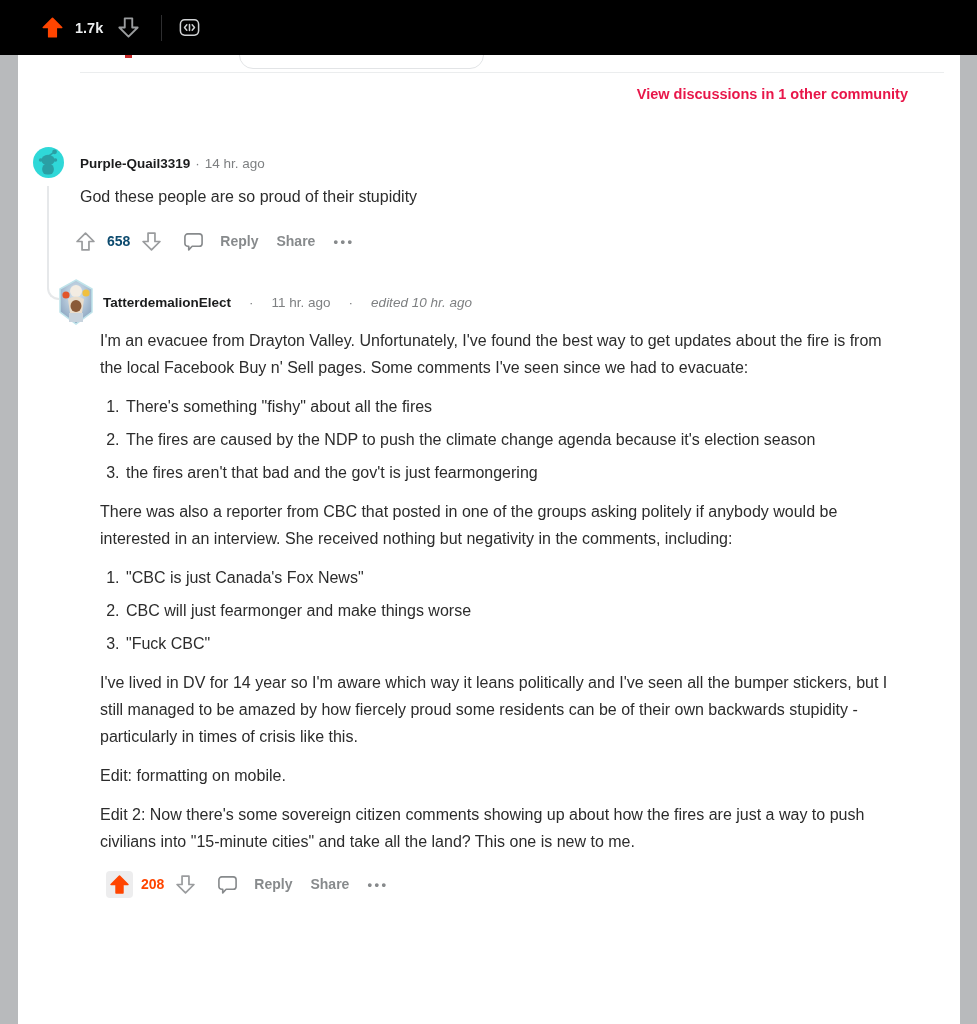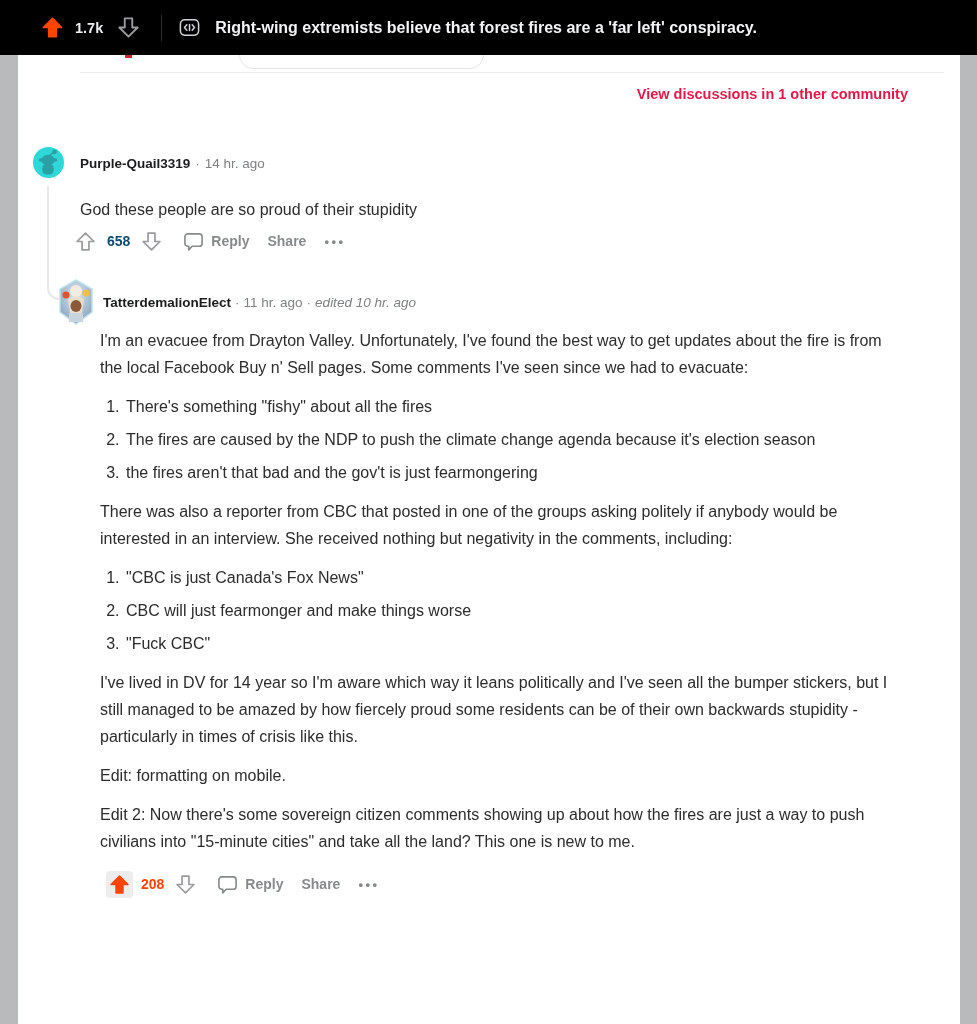--- a/index.html
+++ b/index.html
@@ -29,41 +29,41 @@
              background:#ebedee; }
 
   .other-link { position:absolute; top:31px; right:69px; font-size:14.5px;
                 font-weight:700; color:#e8174a; cursor:pointer; }
 
   
   .avatar1 { position:absolute; left:33px; top:92px; width:31px; height:31px; }
   .head1 { position:absolute; left:80px; top:101px; display:flex; align-items:baseline;
            gap:5px; font-size:13.5px; }
   .head2 { position:absolute; left:103px; top:240px; display:flex; align-items:baseline;
-           gap:4px; font-size:13.5px; }
+           gap:18px; font-size:13.5px; }
   .author { font-weight:700; color:#1b1c1d; cursor:pointer; }
   .meta { color:#7e8082; }
   .edited { color:#7e8082; font-style:italic; }
 
   .threadline { position:absolute; left:47px; top:131px; width:12px; height:114px;
                 border-left:2px solid #e6e8ea; border-bottom:2px solid #e6e8ea;
                 border-bottom-left-radius:12px; }
 
-  .body1 { position:absolute; left:80px; top:146px; font-size:16px; color:#2c2c2c; }
+  .body1 { position:absolute; left:80px; top:133px; font-size:16px; color:#2c2c2c; }
 
   .actions { display:flex; align-items:center; height:30px; }
   .actions-1 { position:absolute; left:72px; top:171px; }
   .vote-icon { width:23px; height:23px; display:block; }
   .vote-btn { display:flex; align-items:center; justify-content:center; padding:2px;
               border-radius:4px; cursor:pointer; }
   .vote-btn.voted { background:#ededee; }
   .down { transform:rotate(180deg); }
   .score { font-weight:700; font-size:14px; color:#0c4a6e; margin:0 8px; }
   .score.orange { color:#ff4500; }
-  .act { display:flex; align-items:center; gap:7px; font-weight:700; font-size:14px;
+  .act { display:flex; align-items:center; gap:16px; font-weight:700; font-size:14px;
          color:#878a8c; margin-left:18px; cursor:pointer; }
   .bubble { width:21px; height:21px; display:block; }
   .more { margin-left:18px; color:#878a8c; font-weight:700; font-size:13px;
           letter-spacing:2.5px; cursor:pointer; }
 
   .avatar2 { position:absolute; left:56px; top:224px; width:40px; height:46px; }
 
   
   .body2 { position:absolute; left:100px; top:272px; width:790px; font-size:16px;
            line-height:27px; color:#2c2c2c; }
@@ -87,21 +87,20 @@
       <polygon points="12,3.2 20.8,12 15.6,12 15.6,20.8 8.4,20.8 8.4,12 3.2,12" fill="none" stroke="#9a9c9e" stroke-width="1.8" stroke-linejoin="round"></polygon>
     </svg>
   </span>
   <span class="tb-sep"></span>
   <svg class="tb-type" viewBox="0 0 24 24">
     <rect x="2.5" y="4" width="19" height="16" rx="4.5" fill="none" stroke="#d0d2d4" stroke-width="1.6"></rect>
     <path d="M9.2 9.2 L6.8 12 L9.2 14.8" fill="none" stroke="#d0d2d4" stroke-width="1.6" stroke-linecap="round" stroke-linejoin="round"></path>
     <path d="M14.8 9.2 L17.2 12 L14.8 14.8" fill="none" stroke="#d0d2d4" stroke-width="1.6" stroke-linecap="round" stroke-linejoin="round"></path>
     <line x1="12" y1="9" x2="12" y2="15" stroke="#d0d2d4" stroke-width="1.6" stroke-linecap="round"></line>
   </svg>
-  <span class="tb-title">Right-wing extremists believe that forest fires are a 'far left' conspiracy.</span>
 </div>
 
 <div class="page">
   <div class="card"></div>
 
   <div class="red-sliver"></div>
   <div class="search-cut"></div>
   <div class="divider"></div>
 
   <div class="other-link">View discussions in 1 other community</div>

